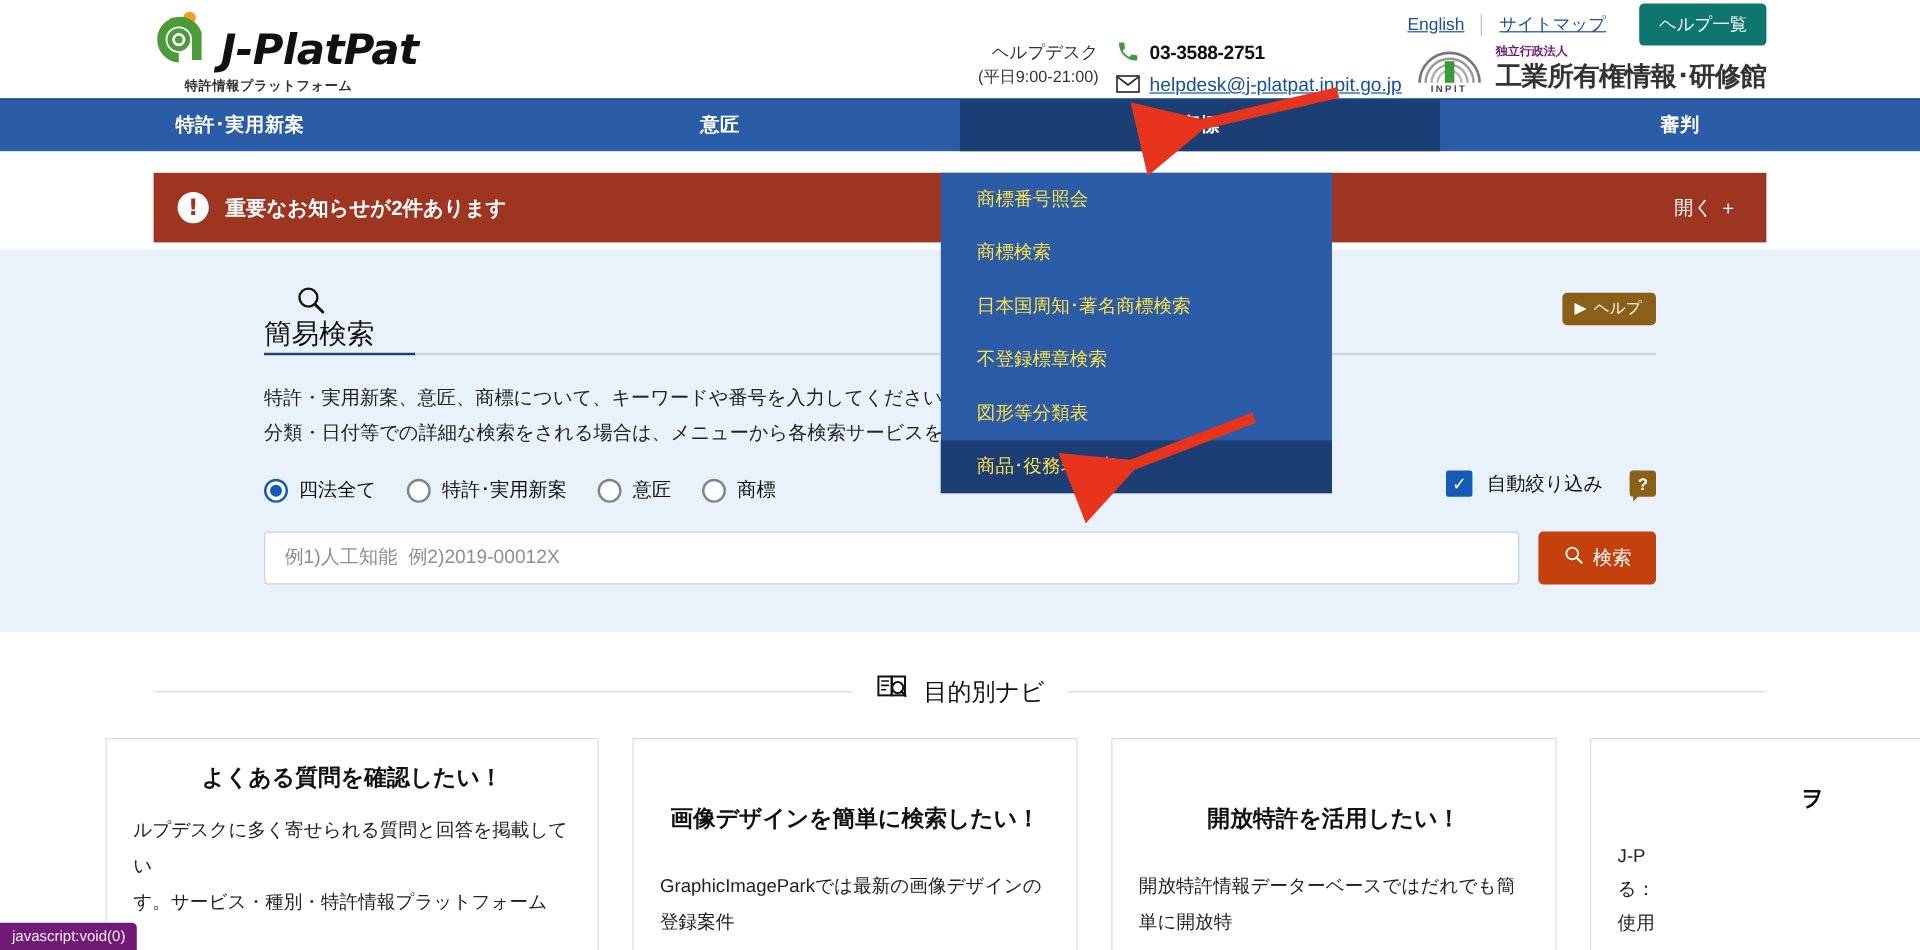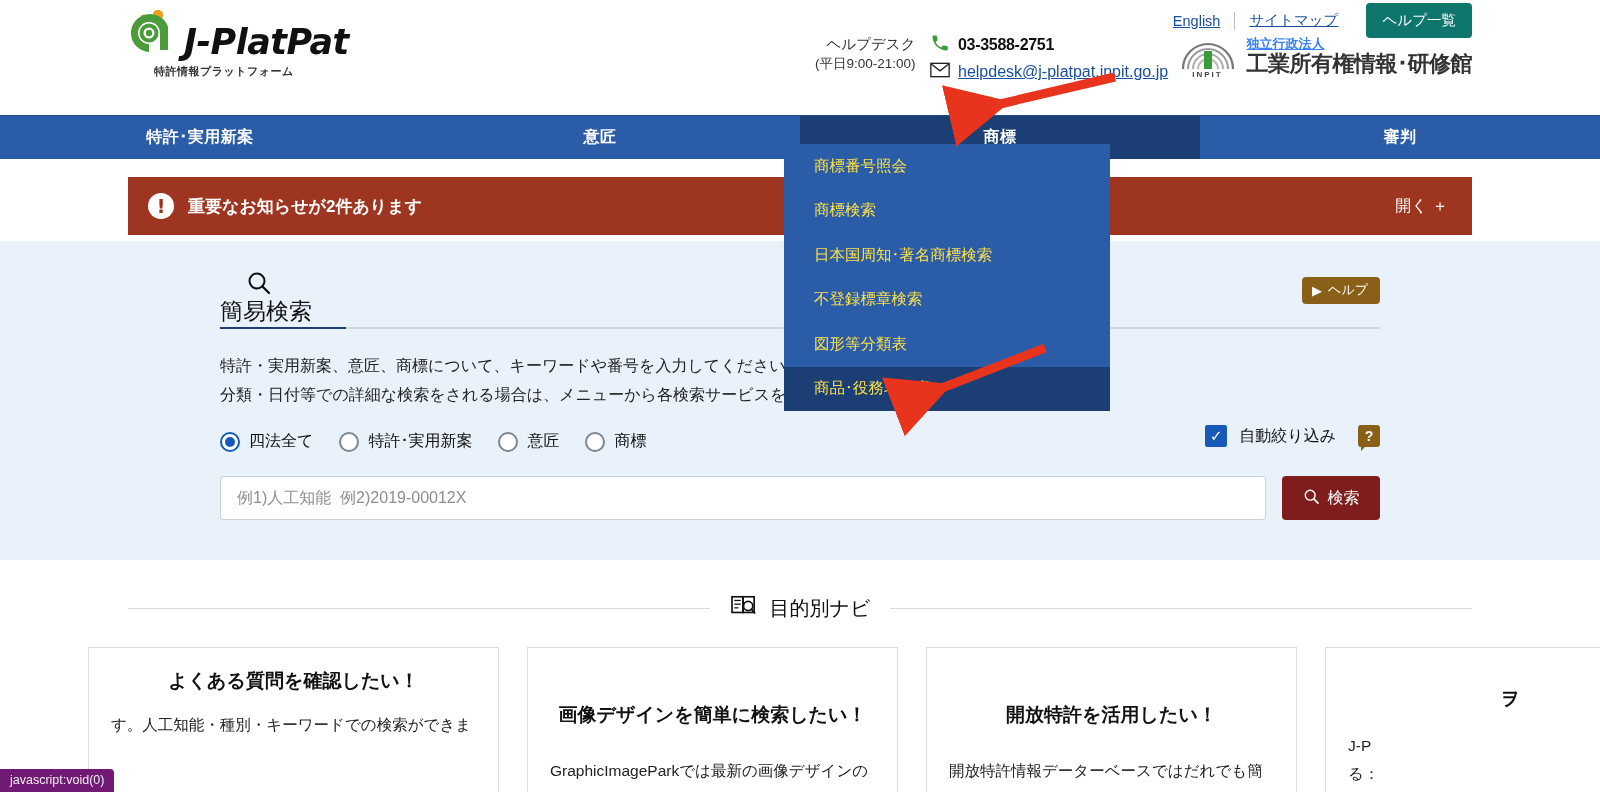--- a/index.html
+++ b/index.html
@@ -6,21 +6,21 @@
   html, body {
     width: 1600px; height: 792px;
     overflow: hidden;
     background: #ffffff;
     font-family: "Liberation Sans", "DejaVu Sans", sans-serif;
     color: #222;
   }
   #page { position: relative; width: 1600px; height: 792px; overflow: hidden; }
 
   
-  .header { position: relative; height: 115px; background: #fff; }
+  .header { position: relative; height: 82px; background: #fff; }
 
   .logo-block { position: absolute; left: 124px; top: 4px; width: 260px; }
   .logo-row { display: flex; align-items: flex-end; height: 56px; }
   .logo-mark { width: 56px; height: 52px; flex: 0 0 56px; position: relative; }
   .logo-wordmark {
     font-family: "DejaVu Sans", sans-serif;
     font-weight: 700; font-style: italic;
     font-size: 35px; letter-spacing: -0.5px;
     color: #111; margin-left: 4px; line-height: 1;
   }
@@ -57,21 +57,21 @@
     padding: 8px 16px; border-radius: 4px; border: none; cursor: pointer;
     font-family: inherit;
   }
 
   .inpit { position: absolute; right: 128px; top: 36px; display: flex; align-items: center; }
   .inpit-mark { width: 58px; height: 40px; margin-right: 10px; position: relative; }
   .inpit-mark .inpit-word {
     position: absolute; bottom: -2px; left: 0; width: 58px; text-align: center;
     font-size: 8px; letter-spacing: 2px; color: #444; font-weight: 700;
   }
-  .inpit-text .it1 { font-size: 13px; font-weight: 700; color: #3b82f6; line-height: 15px; text-decoration: underline; }
+  .inpit-text .it1 { font-size: 10px; font-weight: 700; color: #701a75; line-height: 15px; }
   .inpit-text .it2 { font-size: 22px; font-weight: 700; color: #333; line-height: 26px; letter-spacing: -0.5px; }
 
   
   .gnav {
     position: relative; height: 44px; background: #2a5ca8;
     display: flex; border-top: 1px solid #1e4a8c;
   }
   .gnav-item {
     flex: 1; display: flex; align-items: center; justify-content: center;
     color: #fff; font-size: 16px; font-weight: 700; cursor: pointer;
@@ -162,21 +162,21 @@
   }
 
   .query-row { margin-top: 24px; display: flex; align-items: stretch; }
   .query-input {
     flex: 1; height: 44px; border: 1px solid #c9d2da; background: #fff;
     border-radius: 3px; padding: 0 16px; font-size: 16px; color: #111;
     font-family: inherit;
   }
   .query-input::placeholder { color: #8e8e8e; }
   .search-btn {
-    margin-left: 16px; width: 98px; background: #7f1d1d; color: #fff;
+    margin-left: 16px; width: 98px; background: #c2410c; color: #fff;
     border: none; border-radius: 4px; cursor: pointer;
     display: flex; align-items: center; justify-content: center; gap: 8px;
     font-size: 16px; font-family: inherit;
   }
 
   
   .navi-sec { background: #fff; padding-top: 34px; }
   .navi-head {
     margin: 0 128px; display: flex; align-items: center; gap: 20px;
   }
@@ -387,21 +387,22 @@
         <span>目的別ナビ</span>
       </div>
       <div class="navi-line"></div>
     </div>
 
     <div class="cards">
 
       <div class="card shift-left">
         <div class="card-title">よくある質問を確認したい！</div>
         <div class="card-body">
-          <div>す。人工知能・種別・キーワードでの検索ができま</div>
+          <div>ルプデスクに多く寄せられる質問と回答を掲載してい</div>
+          <div>す。サービス・種別・特許情報プラットフォーム</div>
         </div>
 
       </div>
 
       <div class="card">
         <div class="card-title" style="margin-top:34px">画像デザインを簡単に検索したい！</div>
         <div class="card-body" style="margin-top:26px">
           <div>GraphicImageParkでは最新の画像デザインの登録案件</div>
 
         </div>

